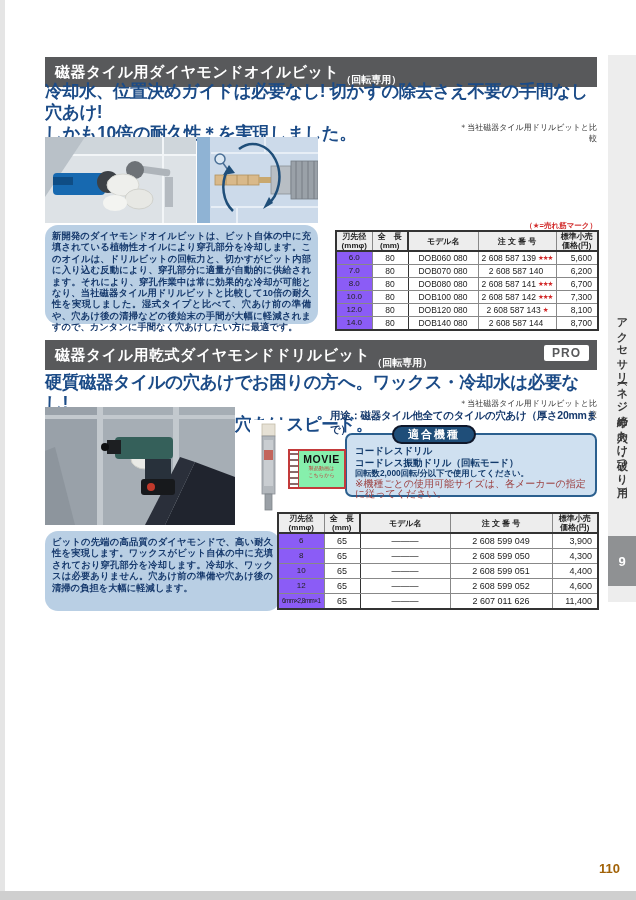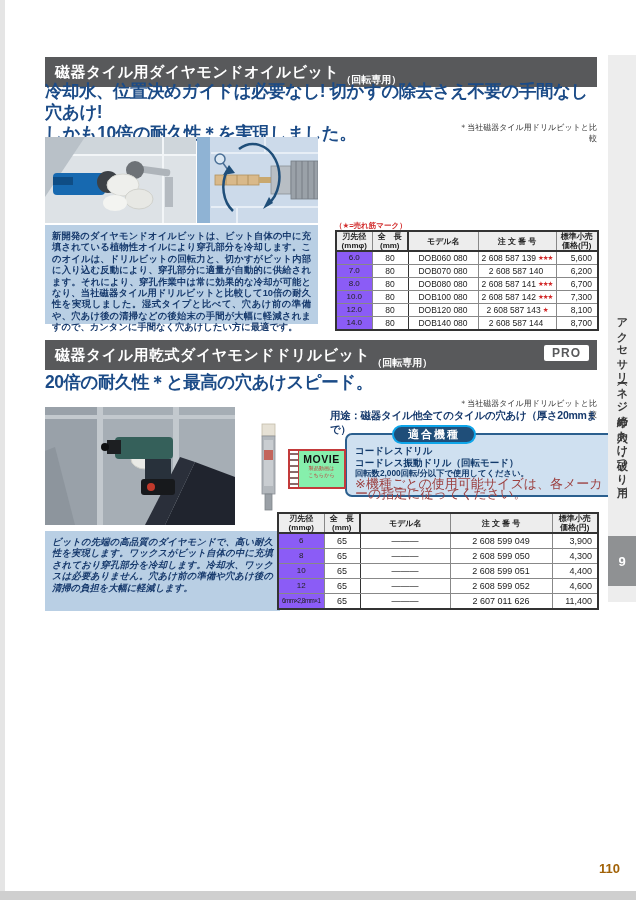--- a/index.html
+++ b/index.html
@@ -27,25 +27,25 @@
   }
 
   .headline{position:absolute;left:45px;width:552px;color:#1b4b87;font-weight:bold;
     font-size:17.5px;line-height:21px;letter-spacing:-0.5px;}
   .footnote{position:absolute;font-size:8px;color:#333;font-weight:normal;}
 
   
   .desc-box{
     position:absolute;background:#b9cfe4;color:#173a6d;
     font-size:9.3px;line-height:11.4px;padding:6px 7px;box-sizing:border-box;
-    text-align:justify;font-weight:bold;
-  }
-
-  
-  .spec-note{position:absolute;color:#d22a2a;font-size:7.5px;font-weight:bold;}
+    text-align:justify;font-weight:bold;border-radius:13px;
+  }
+
+  
+  .spec-note{position:absolute;color:#d22a2a;font-size:7.5px;text-align:right;font-weight:bold;}
   table.spec{border-collapse:collapse;table-layout:fixed;position:absolute;background:#fff;
     border:2px solid #333;}
   table.spec th,table.spec td{border:1px solid #888;font-size:8.5px;color:#222;
     padding:0 2px;overflow:hidden;white-space:nowrap;}
   table.spec th{background:#ededed;font-weight:bold;font-size:8px;line-height:9px;
     border-bottom:2px solid #333;vertical-align:middle;text-align:center;}
   table.spec .h2{display:block;font-weight:bold;}
   table.spec .h2:empty{display:none;}
   table.spec td{text-align:center;height:12px;line-height:12px;}
   table.spec td.c-size{background:#8b5cf6;font-size:8px;}
@@ -60,27 +60,27 @@
   
   .media{position:absolute;overflow:hidden;}
 
   
   .usage-line{position:absolute;font-size:10.5px;font-weight:bold;color:#173a6d;letter-spacing:-0.3px;}
   .compat-box{
     position:absolute;background:#cfe0f0;border:2px solid #2b5f8e;border-radius:7px;
     box-sizing:border-box;padding:10px 8px 3px 8px;
   }
   .compat-pill{
-    position:absolute;background:#1f4e79;border:2px solid #0ea5e9;border-radius:11px;
+    position:absolute;background:#1f4e79;border:2px solid #0f172a;border-radius:11px;
     color:#fff;font-size:11px;font-weight:bold;padding:0px 14px;line-height:15px;
     letter-spacing:2px;
   }
   .compat-l1{font-size:9.5px;color:#123a6b;font-weight:bold;line-height:11.5px;}
   .compat-l3{font-size:8.3px;color:#123a6b;font-weight:bold;line-height:11px;}
-  .compat-l4{font-size:13px;color:#9c4040;line-height:10px;}
+  .compat-l4{font-size:10px;color:#9c4040;line-height:10px;}
 
   
   .movie-box{
     position:absolute;width:58px;height:40px;background:#86efac;border:2px solid #c33a3a;
     box-sizing:border-box;display:flex;cursor:pointer;
   }
   .film-strip{width:8px;height:100%;
     background:repeating-linear-gradient(#ffffff 0 2px,#8a6a6a 2px 4px,#ffffff 4px 6px);
     border-right:1px solid #c33a3a;}
   .movie-body{flex:1;text-align:center;padding-top:3px;}
@@ -238,20 +238,21 @@
     </tbody>
   </table>
 
   <div class="title-bar" style="top:340px;">
     <span class="title-main">磁器タイル用乾式ダイヤモンドドリルビット</span>
     <span class="title-suffix">（回転専用）</span>
     <span class="pro-badge">PRO</span>
   </div>
 
   <div class="headline" style="top:372px;">
+    <div>硬質磁器タイルの穴あけでお困りの方へ。ワックス・冷却水は必要なし!</div>
     <div>20倍の耐久性＊と最高の穴あけスピード。</div>
   </div>
   <div class="footnote" style="left:455px;top:398px;width:142px;text-align:right;">＊当社磁器タイル用ドリルビットと比較</div>
 
   <div class="media" style="left:45px;top:407px;width:190px;height:118px;">
     <svg width="190" height="118" viewBox="0 0 190 118">
       <rect width="190" height="118" fill="#a6aeb5"></rect>
       <rect x="0" y="0" width="55" height="118" fill="#99a1a9"></rect>
       <rect x="52" y="0" width="6" height="118" fill="#c3c9ce"></rect>
       <rect x="128" y="0" width="6" height="118" fill="#c3c9ce"></rect>
@@ -275,38 +276,38 @@
       <rect x="12" y="4" width="13" height="12" fill="#e6e1d5" stroke="#c3bca9" stroke-width="0.8"></rect>
       <rect x="12" y="16" width="13" height="58" fill="#b3b8bd" stroke="#8d9298" stroke-width="0.8"></rect>
       <rect x="14" y="20" width="9" height="46" fill="#c9cdd1"></rect>
       <rect x="14" y="30" width="9" height="10" fill="#c0392b" opacity="0.7"></rect>
       <rect x="15" y="74" width="7" height="16" fill="#9aa0a6" stroke="#7f858b" stroke-width="0.8"></rect>
     </svg>
   </div>
 
   <div class="usage-line" style="left:330px;top:409px;width:267px;">用途：磁器タイル他全てのタイルの穴あけ（厚さ20mmまで）</div>
 
-  <div class="compat-box" style="left:345px;top:433px;width:273px;height:64px;">
+  <div class="compat-box" style="left:345px;top:433px;width:252px;height:64px;">
     <div class="compat-l1">コードレスドリル</div>
     <div class="compat-l1">コードレス振動ドリル（回転モード）</div>
     <div class="compat-l3">回転数2,000回転/分以下で使用してください。</div>
     <div class="compat-l4">※機種ごとの使用可能サイズは、各メーカーの指定に従ってください。</div>
   </div>
   <div class="compat-pill" style="left:392px;top:425px;">適合機種</div>
 
   <div class="movie-box" style="left:288px;top:449px;">
     <div class="film-strip"></div>
     <div class="movie-body">
       <div class="movie-label">MOVIE</div>
       <div class="movie-sub">製品動画は</div>
       <div class="movie-sub">こちらから</div>
     </div>
   </div>
 
-  <div class="desc-box" style="left:45px;top:531px;width:235px;height:80px;font-style:italic;">ビットの先端の高品質のダイヤモンドで、高い耐久性を実現します。ワックスがビット自体の中に充填されており穿孔部分を冷却します。冷却水、ワックスは必要ありません。穴あけ前の準備や穴あけ後の清掃の負担を大幅に軽減します。</div>
+  <div class="desc-box" style="left:45px;top:531px;width:235px;height:80px;">ビットの先端の高品質のダイヤモンドで、高い耐久性を実現します。ワックスがビット自体の中に充填されており穿孔部分を冷却します。冷却水、ワックスは必要ありません。穴あけ前の準備や穴あけ後の清掃の負担を大幅に軽減します。</div>
 
   <table class="spec t2" style="left:277px;top:512px;width:320px;">
     <colgroup>
         <col style="width:46px">
         <col style="width:36px">
         <col style="width:90px">
         <col style="width:102px">
         <col style="width:46px">
       </colgroup>
     <thead>

